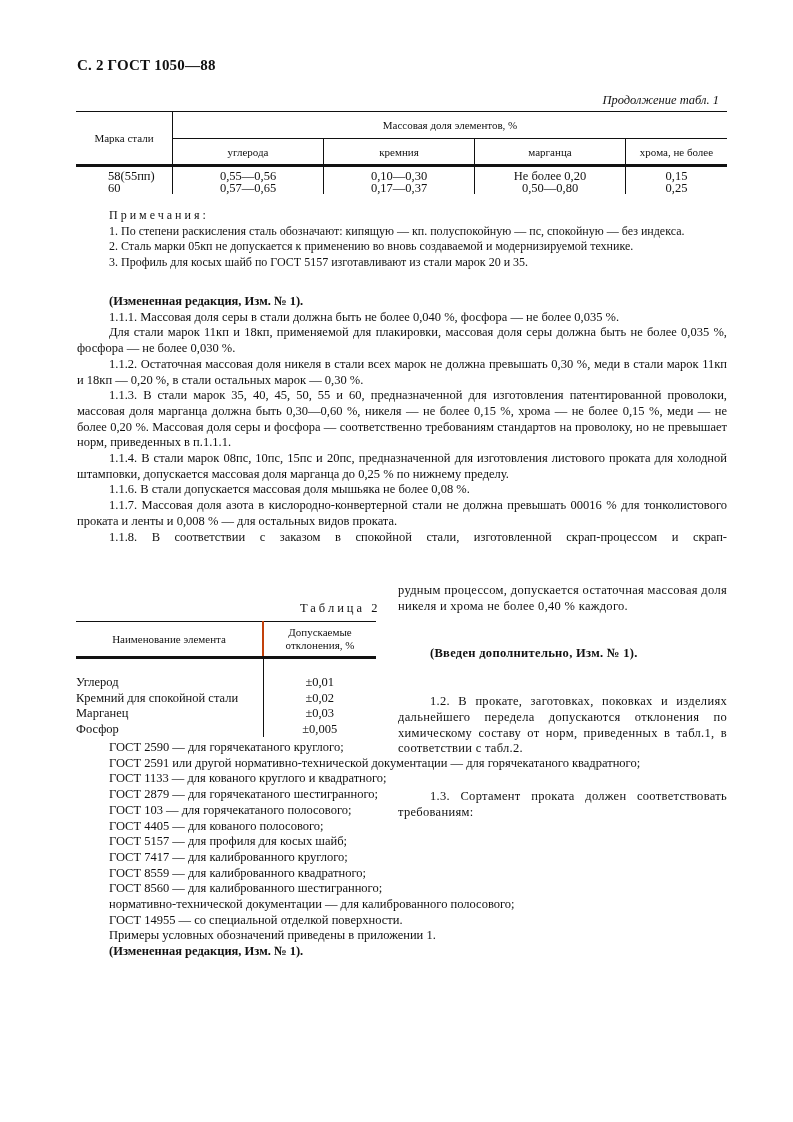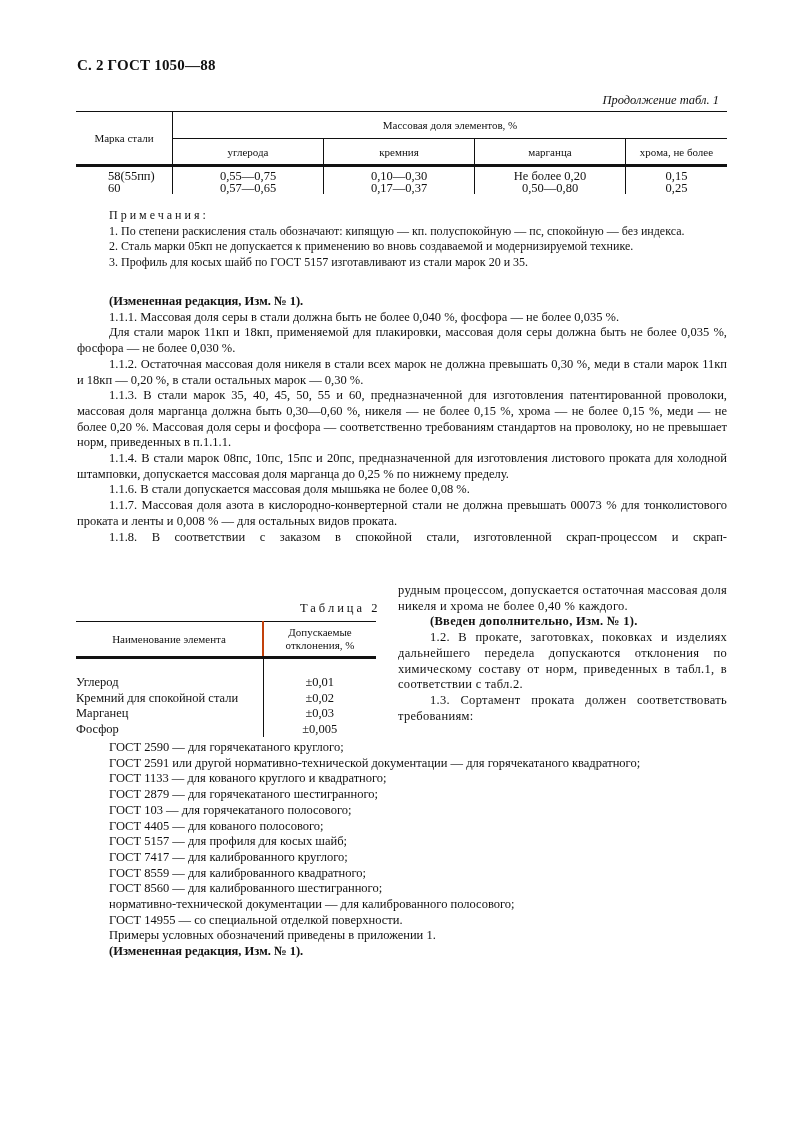--- a/index.html
+++ b/index.html
@@ -28,21 +28,21 @@
   
   .t2cap { left: 300px; top: 601px; font-size: 12.5px; letter-spacing: 3px; }
   .t2 { left: 76px; top: 621px; width: 300px; border-collapse: collapse; }
   .t2 th { font-weight: normal; font-size: 11px; text-align: center; border-top: 1px solid #111; border-bottom: 3px solid #111; height: 34px; padding: 0; line-height: 13px; }
   .t2 th.c2 { border-left: 2px solid #c2410c; }
   .t2 td { font-size: 12.5px; line-height: 15.5px; padding: 0; }
   .t2 td.c2 { border-left: 1px solid #111; text-align: center; }
   .t2 tr.first td { padding-top: 16px; }
   .rcol { left: 398px; width: 329px; font-size: 12.5px; line-height: 15.7px; text-align: justify; letter-spacing: 0.3px; }
   .rcol p { margin: 0; }
-  .rcol .ind { text-indent: 32px; }
+  .rcol .ind { text-indent: 32px; margin-top: 32px; }
 </style>
 </head>
 <body>
 
 <div class="abs hdr">С. 2 ГОСТ 1050—88</div>
 <div class="abs cont">Продолжение табл. 1</div>
 
 <table class="abs t1">
   <thead>
     <tr class="h1">
@@ -52,21 +52,21 @@
     <tr class="h2">
       <th class="bl bb3" style="width:150px;">углерода</th>
       <th class="bl bb3" style="width:150px;">кремния</th>
       <th class="bl bb3" style="width:150px;">марганца</th>
       <th class="bl bb3">хрома, не более</th>
     </tr>
   </thead>
   <tbody>
     <tr class="r1">
       <td class="first">58(55пп)</td>
-      <td class="bl">0,55—0,75</td>
+      <td class="bl">0,55—0,56</td>
       <td class="bl">0,10—0,30</td>
       <td class="bl">Не более 0,20</td>
       <td class="bl">0,15</td>
     </tr>
     <tr>
       <td class="first">60</td>
       <td class="bl">0,57—0,65</td>
       <td class="bl">0,17—0,37</td>
       <td class="bl">0,50—0,80</td>
       <td class="bl">0,25</td>
@@ -82,21 +82,21 @@
 </div>
 
 <div class="abs p" style="top:294px;">
   <p class="ind bold">(Измененная редакция, Изм. № 1).</p>
   <p class="ind">1.1.1. Массовая доля серы в стали должна быть не более 0,040 %, фосфора — не более 0,035 %.</p>
   <p class="ind">Для стали марок 11кп и 18кп, применяемой для плакировки, массовая доля серы должна быть не более 0,035 %, фосфора — не более 0,030 %.</p>
   <p class="ind">1.1.2. Остаточная массовая доля никеля в стали всех марок не должна превышать 0,30 %, меди в стали марок 11кп и 18кп — 0,20 %, в стали остальных марок — 0,30 %.</p>
   <p class="ind">1.1.3. В стали марок 35, 40, 45, 50, 55 и 60, предназначенной для изготовления патентированной проволоки, массовая доля марганца должна быть 0,30—0,60 %, никеля — не более 0,15 %, хрома — не более 0,15 %, меди — не более 0,20 %. Массовая доля серы и фосфора — соответственно требованиям стандартов на проволоку, но не превышает норм, приведенных в п.1.1.1.</p>
   <p class="ind">1.1.4. В стали марок 08пс, 10пс, 15пс и 20пс, предназначенной для изготовления листового проката для холодной штамповки, допускается массовая доля марганца до 0,25 % по нижнему пределу.</p>
   <p class="ind">1.1.6. В стали допускается массовая доля мышьяка не более 0,08 %.</p>
-  <p class="ind">1.1.7. Массовая доля азота в кислородно-конвертерной стали не должна превышать 00073 % для тонколистового проката и ленты и 0,008 % — для остальных видов проката.</p>
+  <p class="ind">1.1.7. Массовая доля азота в кислородно-конвертерной стали не должна превышать 00016 % для тонколистового проката и ленты и 0,008 % — для остальных видов проката.</p>
   <p class="ind" style="text-align:justify; text-align-last:justify;">1.1.8. В соответствии с заказом в спокойной стали, изготовленной скрап-процессом и скрап-</p>
 </div>
 
 <div class="abs t2cap">Таблица 2</div>
 <table class="abs t2">
   <thead>
     <tr>
       <th style="width:186px;">Наименование элемента</th>
       <th class="c2">Допускаемые отклонения, %</th>
     </tr>

